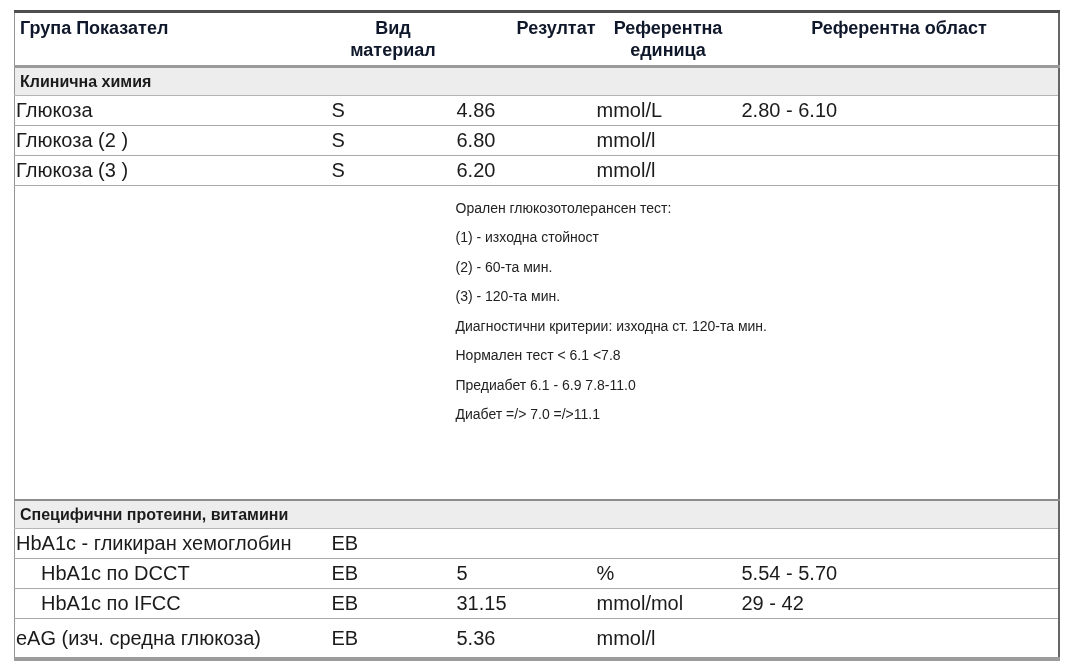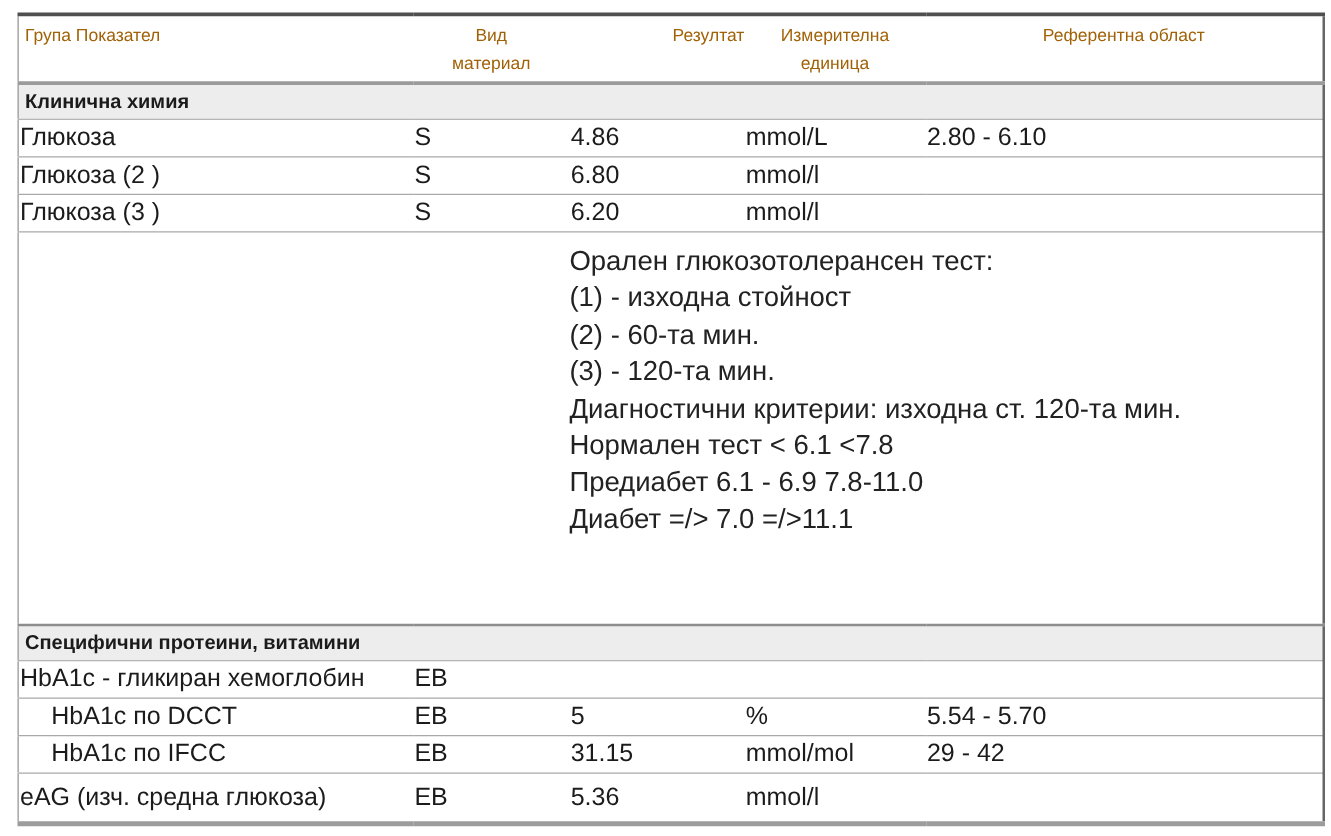--- a/index.html
+++ b/index.html
@@ -28,29 +28,29 @@
     border-right: 2px solid #666666;
     border-bottom: 4px solid #9c9c9c;
   }
   col.c1 { width: 316px; }
   col.c2 { width: 125px; }
   col.c3 { width: 140px; }
   col.c4 { width: 145px; }
   col.c5 { width: 318px; }
 
   th {
-    font-size: 14px;
-    font-weight: normal;
+    font-size: 18px;
+    font-weight: bold;
     vertical-align: top;
     padding: 4px 0 2px 0;
     line-height: 22px;
     white-space: pre-line;
     height: 46px;
     border-bottom: 3px solid #9a9a9a;
-    color: #a16207;
+    color: #0f172a;
   }
   th.h1 { text-align: left;  padding-left: 5px; }
   th.h2 { text-align: center; }
   th.h3 { text-align: right; }
   th.h4 { text-align: center; }
   th.h5 { text-align: center; margin-top: 24px; }
 
   tr.section-row td {
     background: #ededed;
     font-size: 16px;
@@ -82,21 +82,21 @@
 
   tr.notes-row td {
     vertical-align: top;
     padding: 0;
   }
   tr.notes-row td.notes-cell {
     height: 313px;
     border-bottom: 1px solid #9a9a9a;
   }
   .note-line {
-    font-size: 22px;
+    font-size: 14px;
     line-height: 29px;
     padding-top: 0.5px;
     color: #222222;
     white-space: nowrap;
   }
   .notes-block { padding-top: 7px; }
 </style>
 </head>
 <body>
 
@@ -108,21 +108,21 @@
         <col class="c3">
         <col class="c4">
         <col class="c5">
     </colgroup>
     <thead>
       <tr class="header-row">
         <th class="h1">Група Показател</th>
         <th class="h2">Вид
 материал</th>
         <th class="h3">Резултат</th>
-        <th class="h4">Измерителна
+        <th class="h4">Референтна
 единица</th>
         <th class="h5">Референтна област</th>
       </tr>
     </thead>
     <tbody id="table-body">
         <tr class="section-row">
           <td colspan="5">Клинична химия</td>
         </tr>
         <tr class="data-row">
           <td class="cell-indicator">Глюкоза</td>

